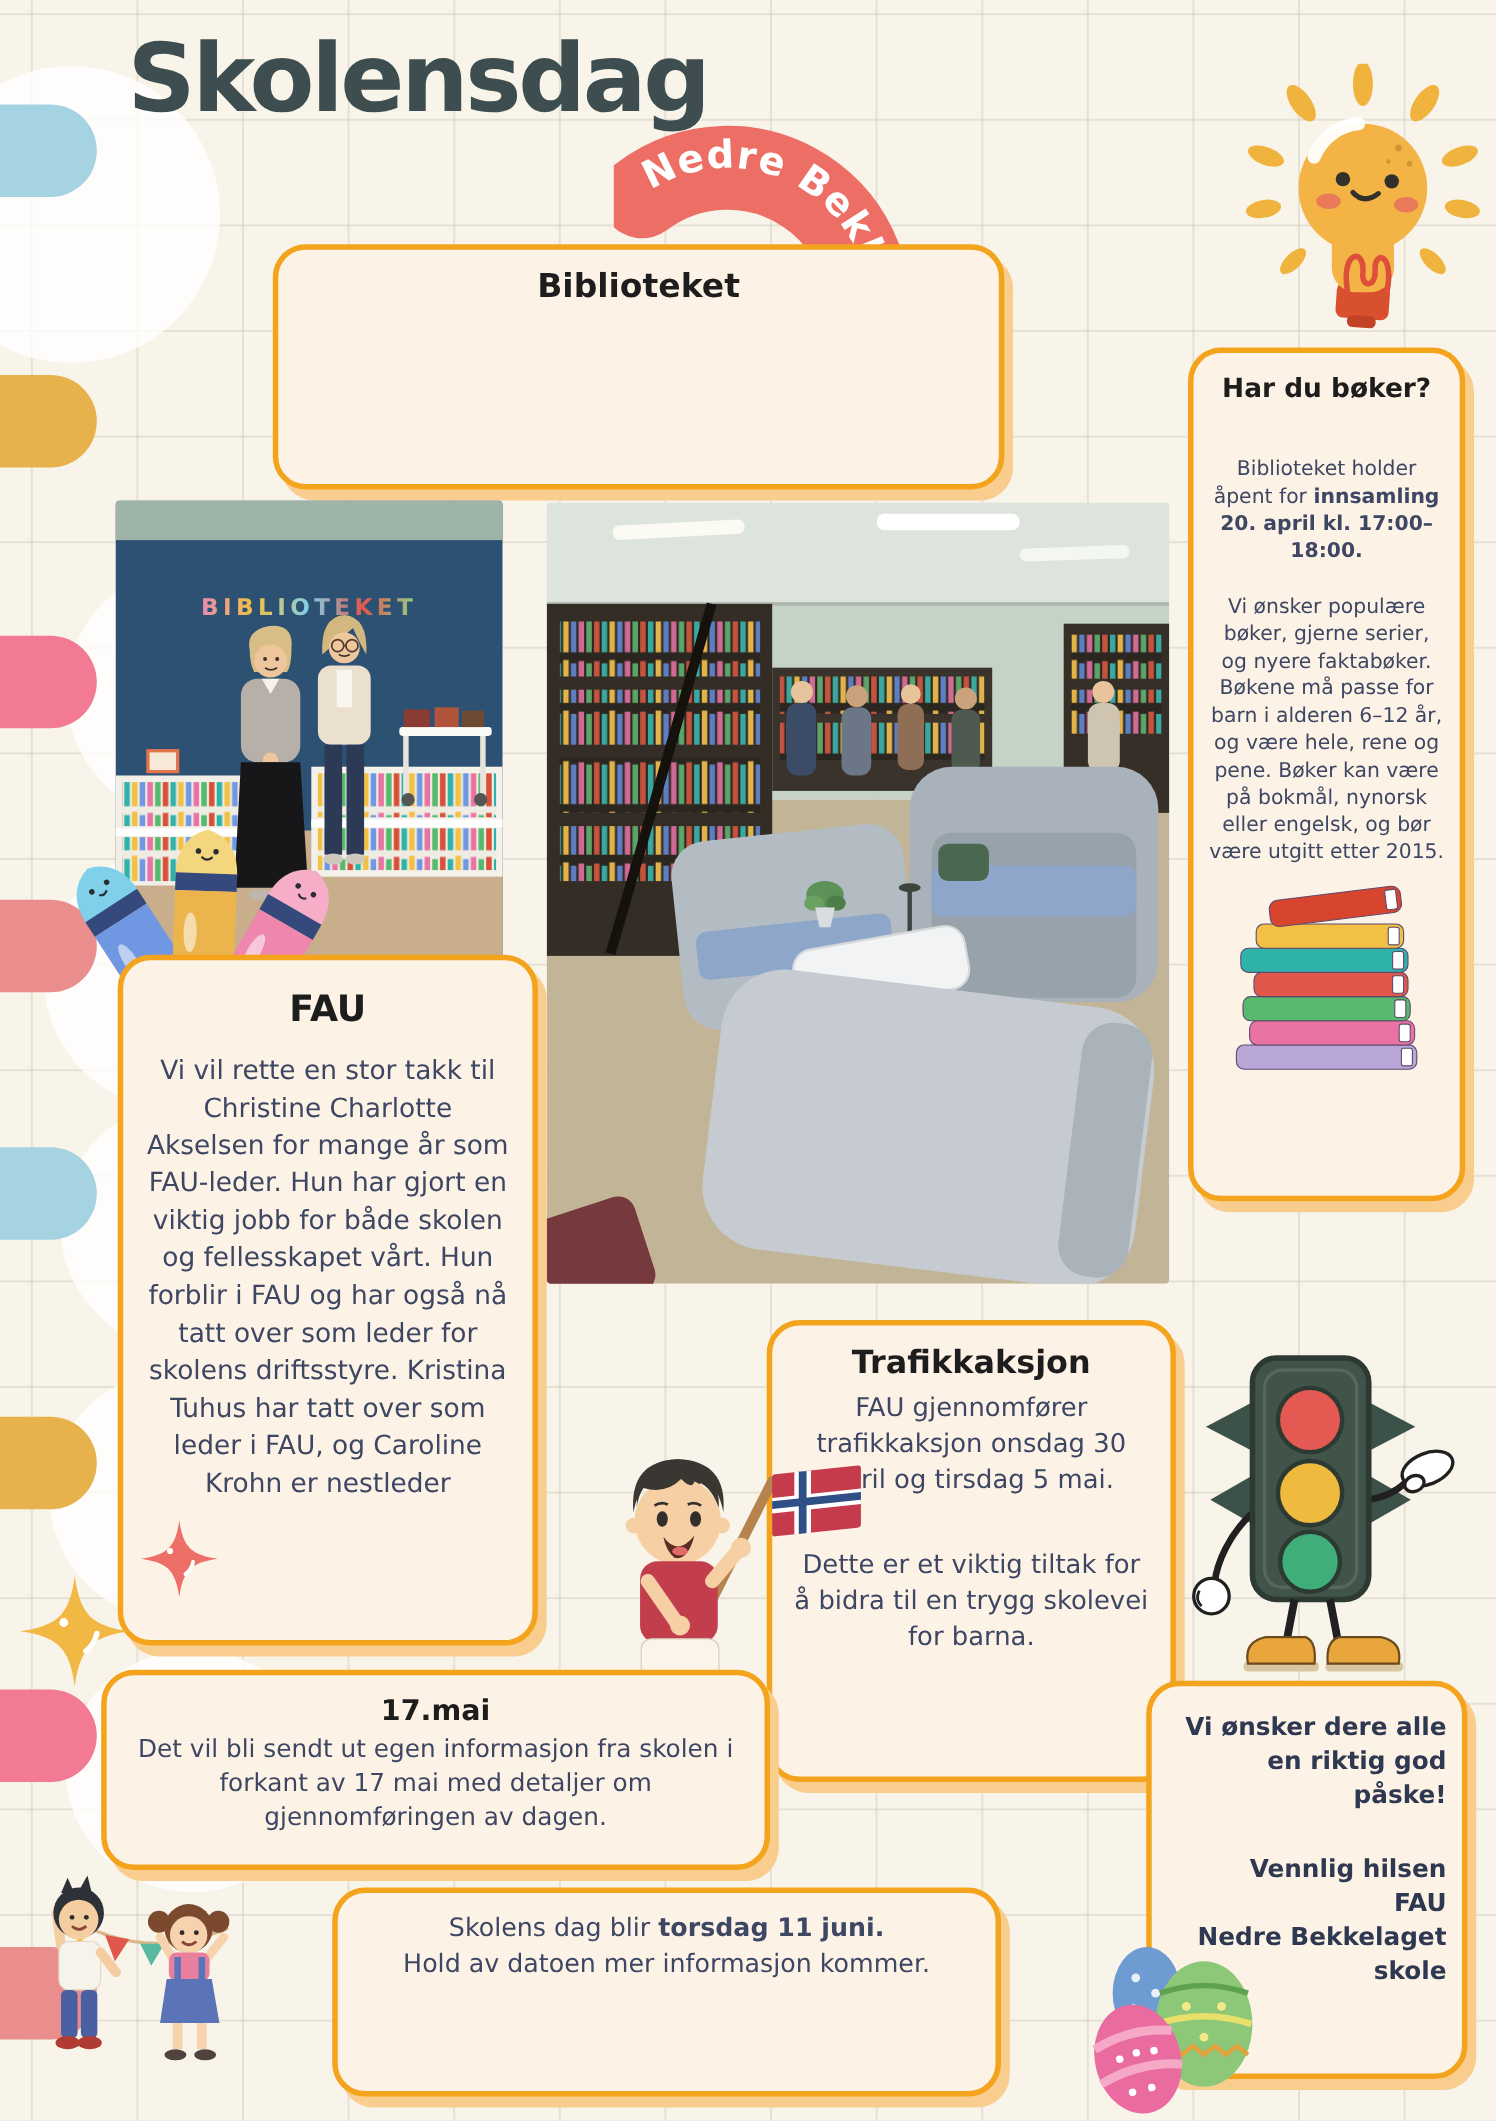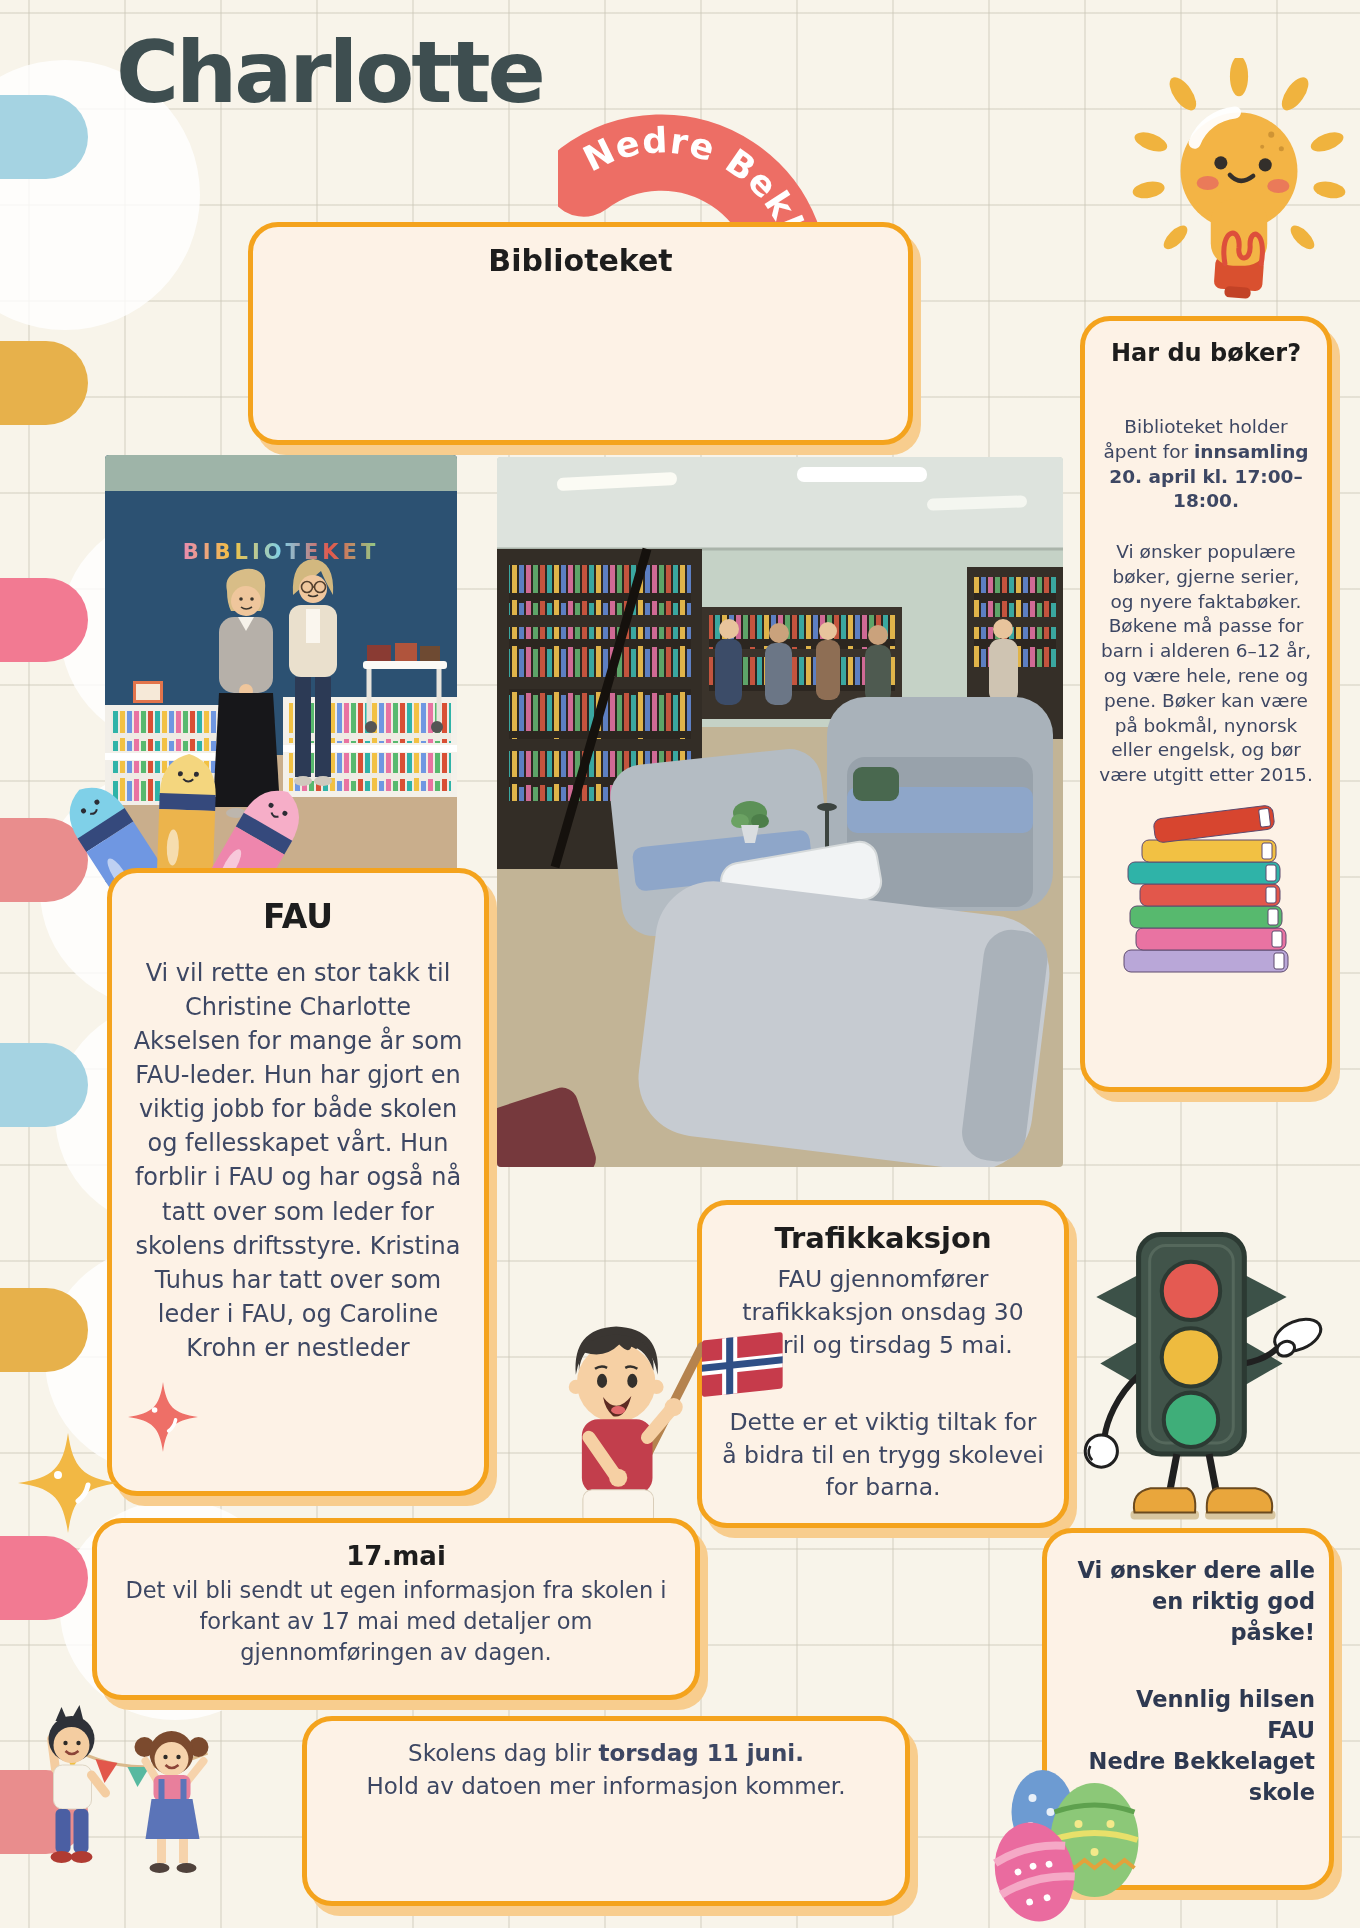--- a/index.html
+++ b/index.html
@@ -24,21 +24,21 @@
   .card-biblioteket{left:248px;top:222px;width:665px;height:223px;padding:16px 30px;}
   .card-biblioteket h2{font-size:30px;margin-bottom:10px;}
   .card-biblioteket .body{font-size:23px;line-height:1.4;max-width:530px;margin:0 auto;}
   .card-boker{left:1080px;top:316px;width:252px;height:776px;padding:18px 14px;}
   .card-boker h2{font-size:24px;margin-bottom:14px;}
   .card-boker .body{font-size:18.5px;line-height:1.34;margin-top:48px;}
   .card-boker .body+.body{margin-top:26px;}
   .card-fau{left:107px;top:868px;width:382px;height:628px;padding:24px 16px;}
   .card-fau h2{font-size:33px;margin-bottom:20px;}
   .card-fau .body{font-size:24px;line-height:1.42;}
-  .card-trafikk{left:697px;top:1200px;width:372px;height:328px;padding:16px 18px;}
+  .card-trafikk{left:697px;top:1200px;width:372px;height:420px;padding:16px 18px;}
   .card-trafikk h2{font-size:29px;margin-bottom:8px;}
   .card-trafikk .body{font-size:23.5px;line-height:1.4;}
   .card-trafikk .body+.body{margin-top:44px;}
   .card-mai{left:92px;top:1518px;width:608px;height:182px;padding:18px 22px;}
   .card-mai h2{font-size:26px;margin-bottom:4px;}
   .card-mai .body{font-size:22.5px;line-height:1.38;}
   .card-skolensdag{left:302px;top:1716px;width:608px;height:190px;padding:16px 22px;}
   .card-skolensdag h2{font-size:30px;margin-bottom:18px;}
   .card-skolensdag .body{font-size:23px;line-height:1.45;}
   .card-paske{left:1042px;top:1528px;width:292px;height:362px;padding:22px 14px;
@@ -62,21 +62,21 @@
 
   <div class="pill pill-blue" style="top:95px;"></div>
   <div class="pill pill-yellow" style="top:341px;"></div>
   <div class="pill pill-pink" style="top:578px;"></div>
   <div class="pill pill-salmon" style="top:818px;"></div>
   <div class="pill pill-blue" style="top:1043px;"></div>
   <div class="pill pill-yellow" style="top:1288px;"></div>
   <div class="pill pill-pink" style="top:1536px;"></div>
   <div class="pill pill-salmon" style="top:1770px;"></div>
 
-  <div class="main-title">Charlotte</div>
+  <div class="main-title">Skolensdag</div>
 
   <svg class="ill" style="left:558px;top:14px;" width="340" height="340" viewBox="0 0 330 330">
     <g transform="rotate(37 165 165)">
       <path id="arcP" d="M 50 245 A 125 125 0 0 1 285 230" fill="none" stroke="#ed6e65" stroke-width="74" stroke-linecap="round"></path>
       <text font-family="DejaVu Sans, sans-serif" font-size="34" font-weight="700" fill="#ffffff" letter-spacing="1">
         <textPath href="#arcP" startOffset="3%">Nedre Bekkelaget</textPath>
       </text>
     </g>
   </svg>
 

